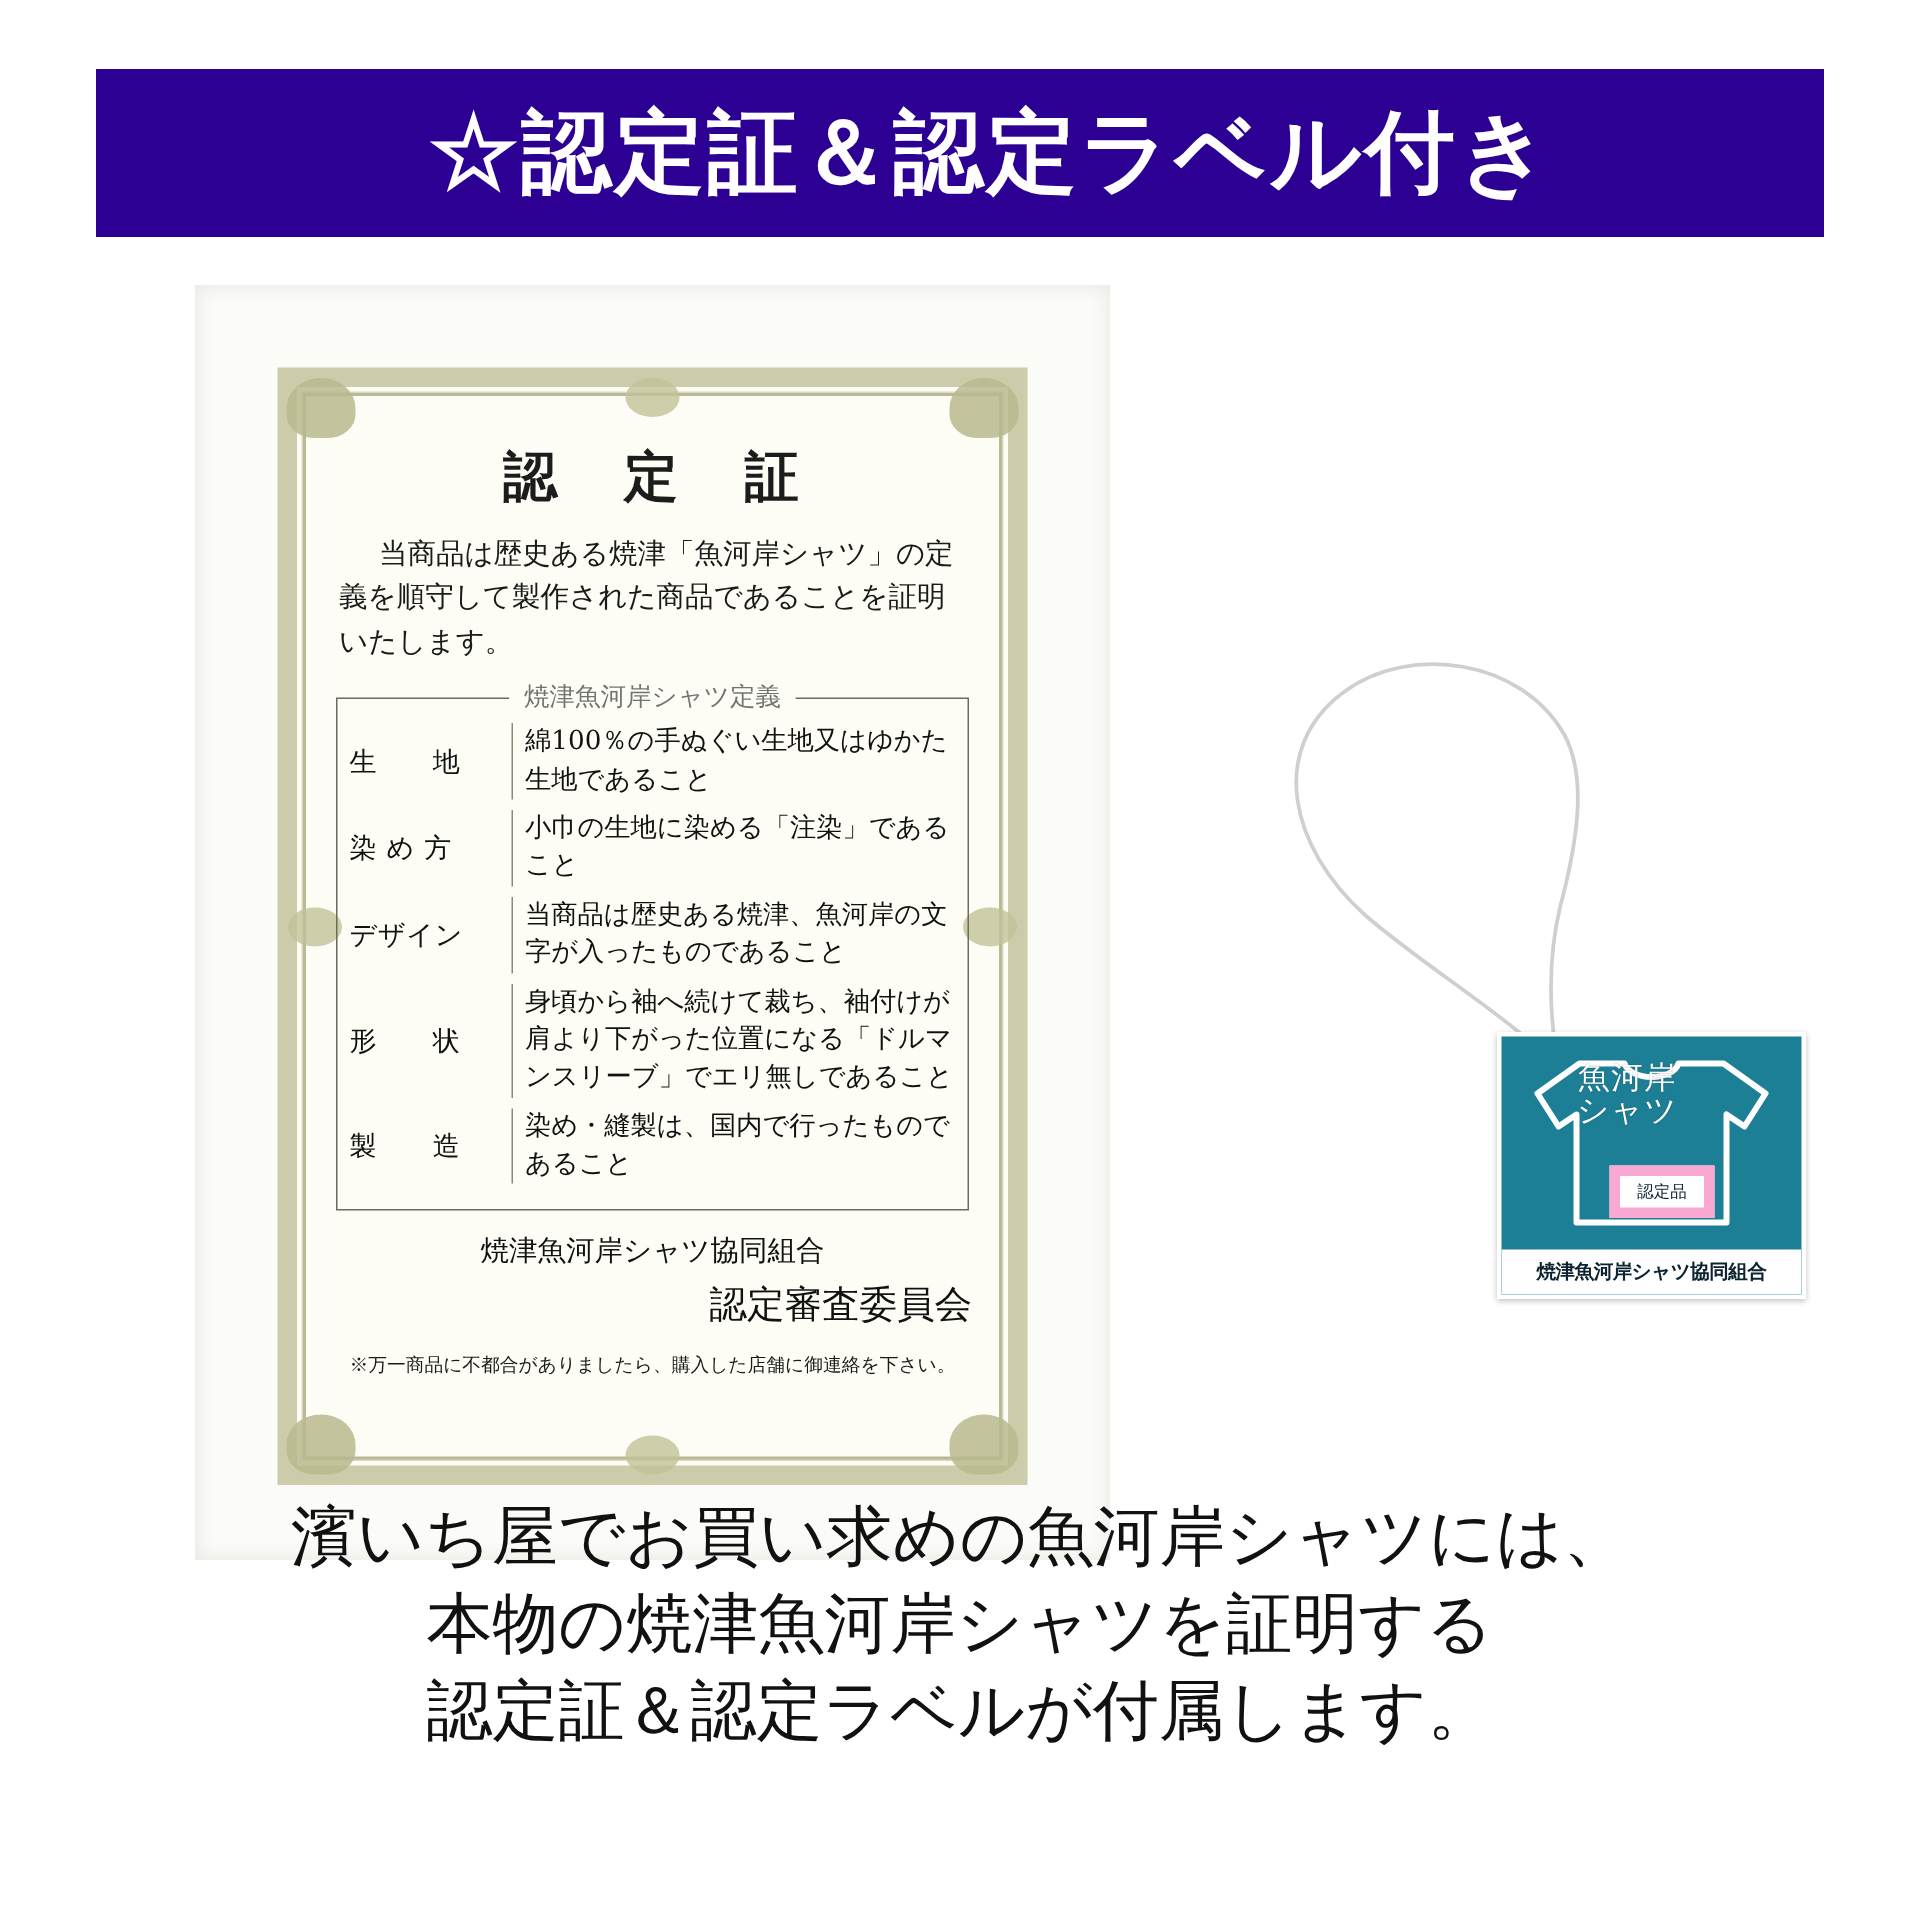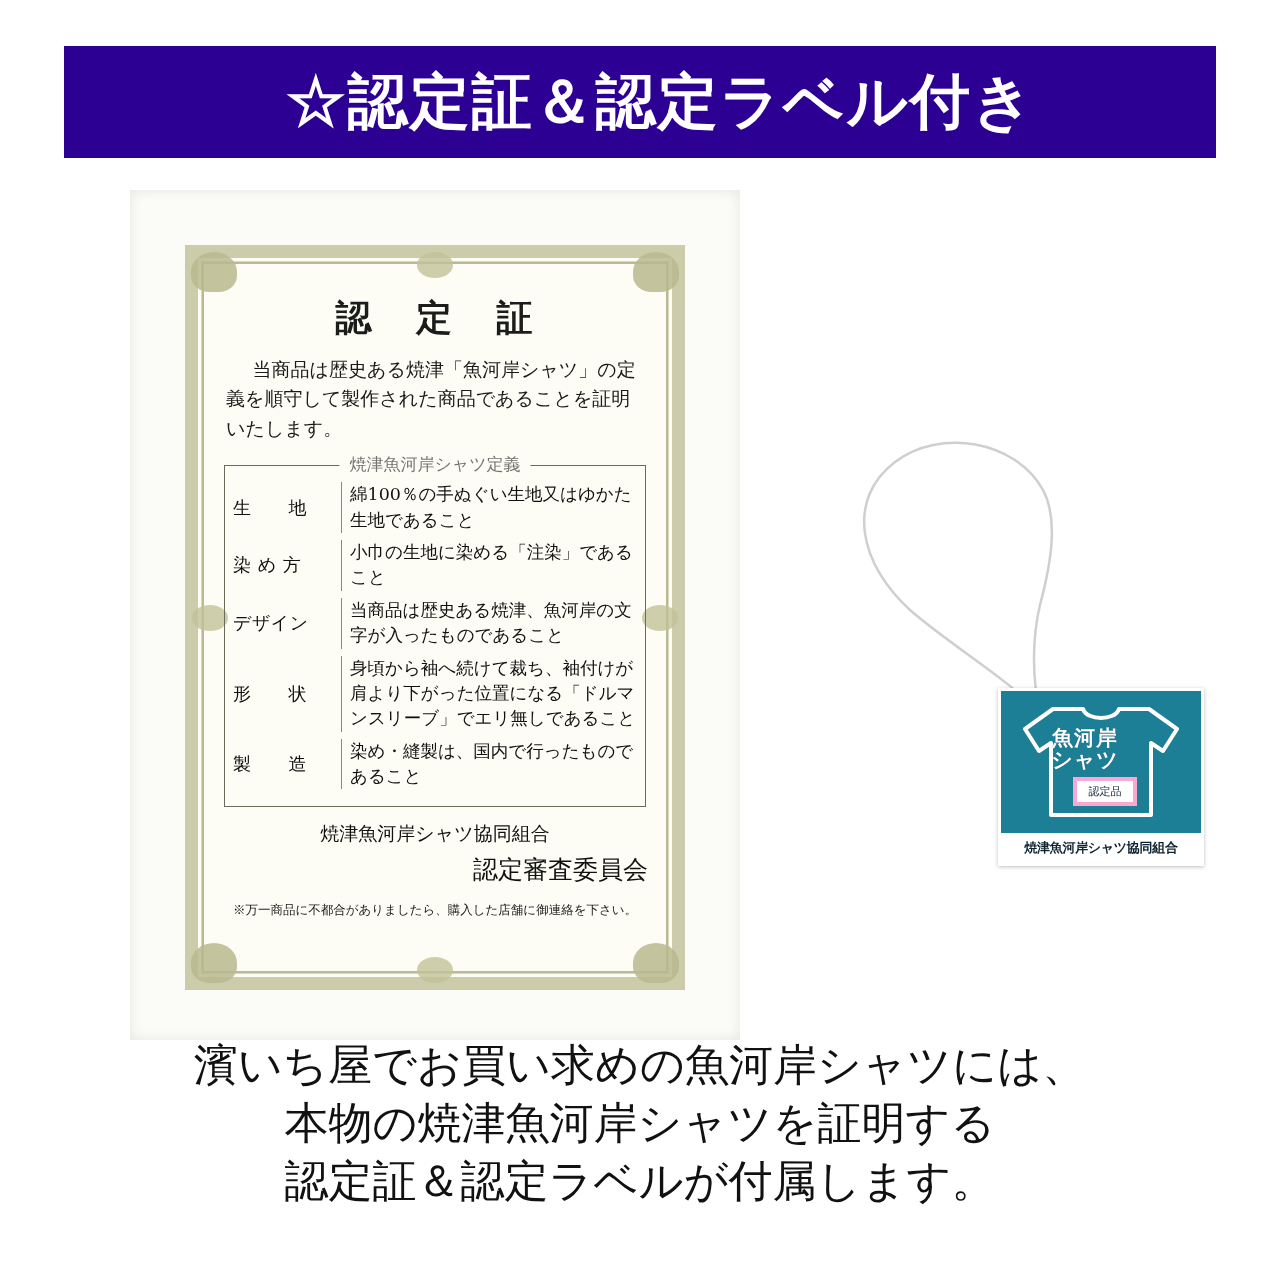--- a/index.html
+++ b/index.html
@@ -234,40 +234,40 @@
   .tag-shirt {
     position: absolute;
     left: 16px;
     top: 12px;
     width: 168px;
     height: 118px;
   }
   .tag-shirt-text {
     position: absolute;
     left: 0;
-    top: 36px;
+    top: 16px;
     width: 168px;
     text-align: center;
     color: #ffffff;
     font-family: "DejaVu Serif", serif;
-    font-weight: bold;
+    font-weight: normal;
     font-size: 21px;
     line-height: 1.05;
     letter-spacing: 1px;
     text-shadow: 0 0 1px rgba(0,0,0,0.4);
   }
   .tag-approved {
     position: absolute;
     left: 50%;
     margin-left: -28px;
     top: 86px;
     width: 56px;
     height: 21px;
     background: #ffffff;
-    border: 4px solid #f9a8d4;
+    border: 7px solid #f9a8d4;
     color: #123; 
     font-size: 11px;
     font-family: "DejaVu Serif", serif;
     display: flex;
     align-items: center;
     justify-content: center;
   }
   .tag-footer {
     position: absolute;
     left: 0;
@@ -282,21 +282,21 @@
     display: flex;
     align-items: center;
     justify-content: center;
     letter-spacing: -0.3px;
   }
 
   
   .caption {
     position: absolute;
     left: 0;
-    top: 1036px;
+    top: 996px;
     width: 1280px;
     text-align: center;
     color: #111111;
     font-family: "DejaVu Serif", serif;
     font-size: 44px;
     line-height: 1.32;
   }
   .caption div { white-space: nowrap; }
 </style>
 </head>

